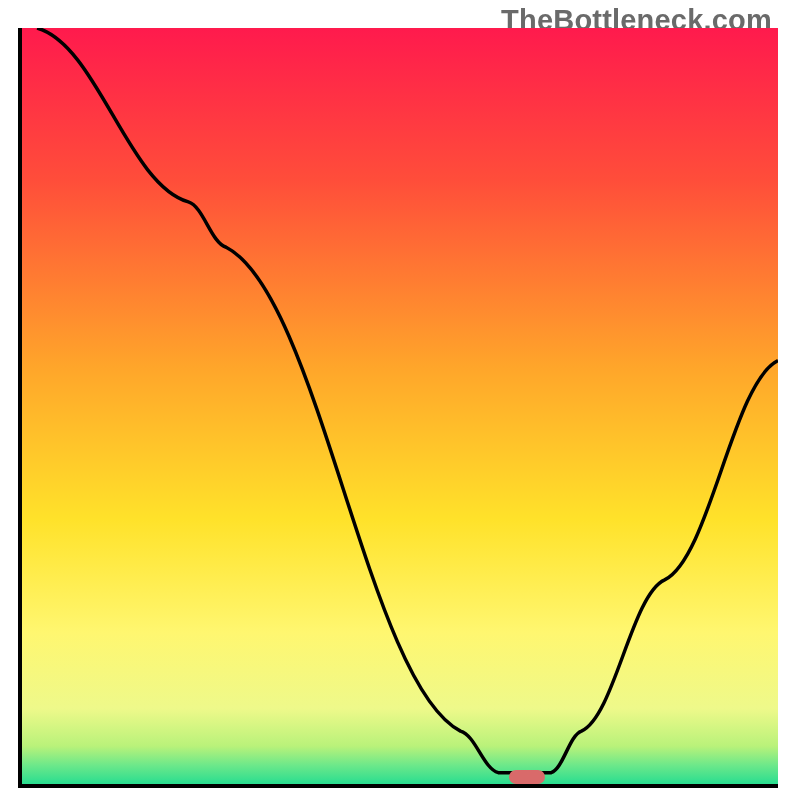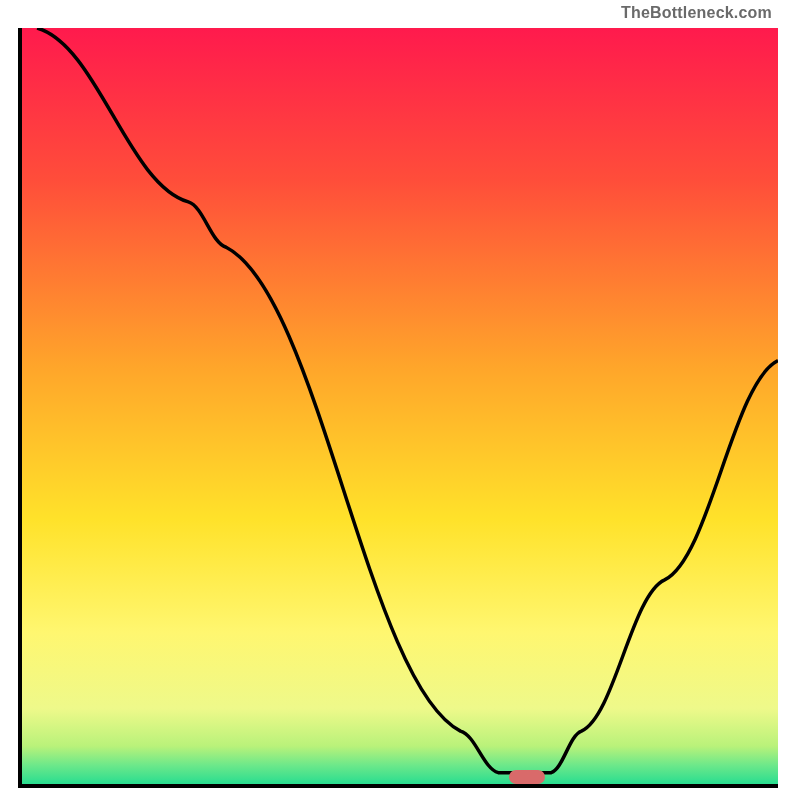--- a/index.html
+++ b/index.html
@@ -7,21 +7,21 @@
     width: 800px;
     height: 800px;
     background: #ffffff;
     position: relative;
     font-family: Arial, sans-serif;
   }
   .watermark {
     position: absolute;
     top: 4px;
     right: 28px;
-    font-size: 16px;
+    font-size: 29px;
     font-weight: bold;
     color: #6a6a6a;
     letter-spacing: 0.2px;
   }
   .chart-area {
     position: absolute;
     left: 18px;
     top: 28px;
     width: 760px;
     height: 760px;

